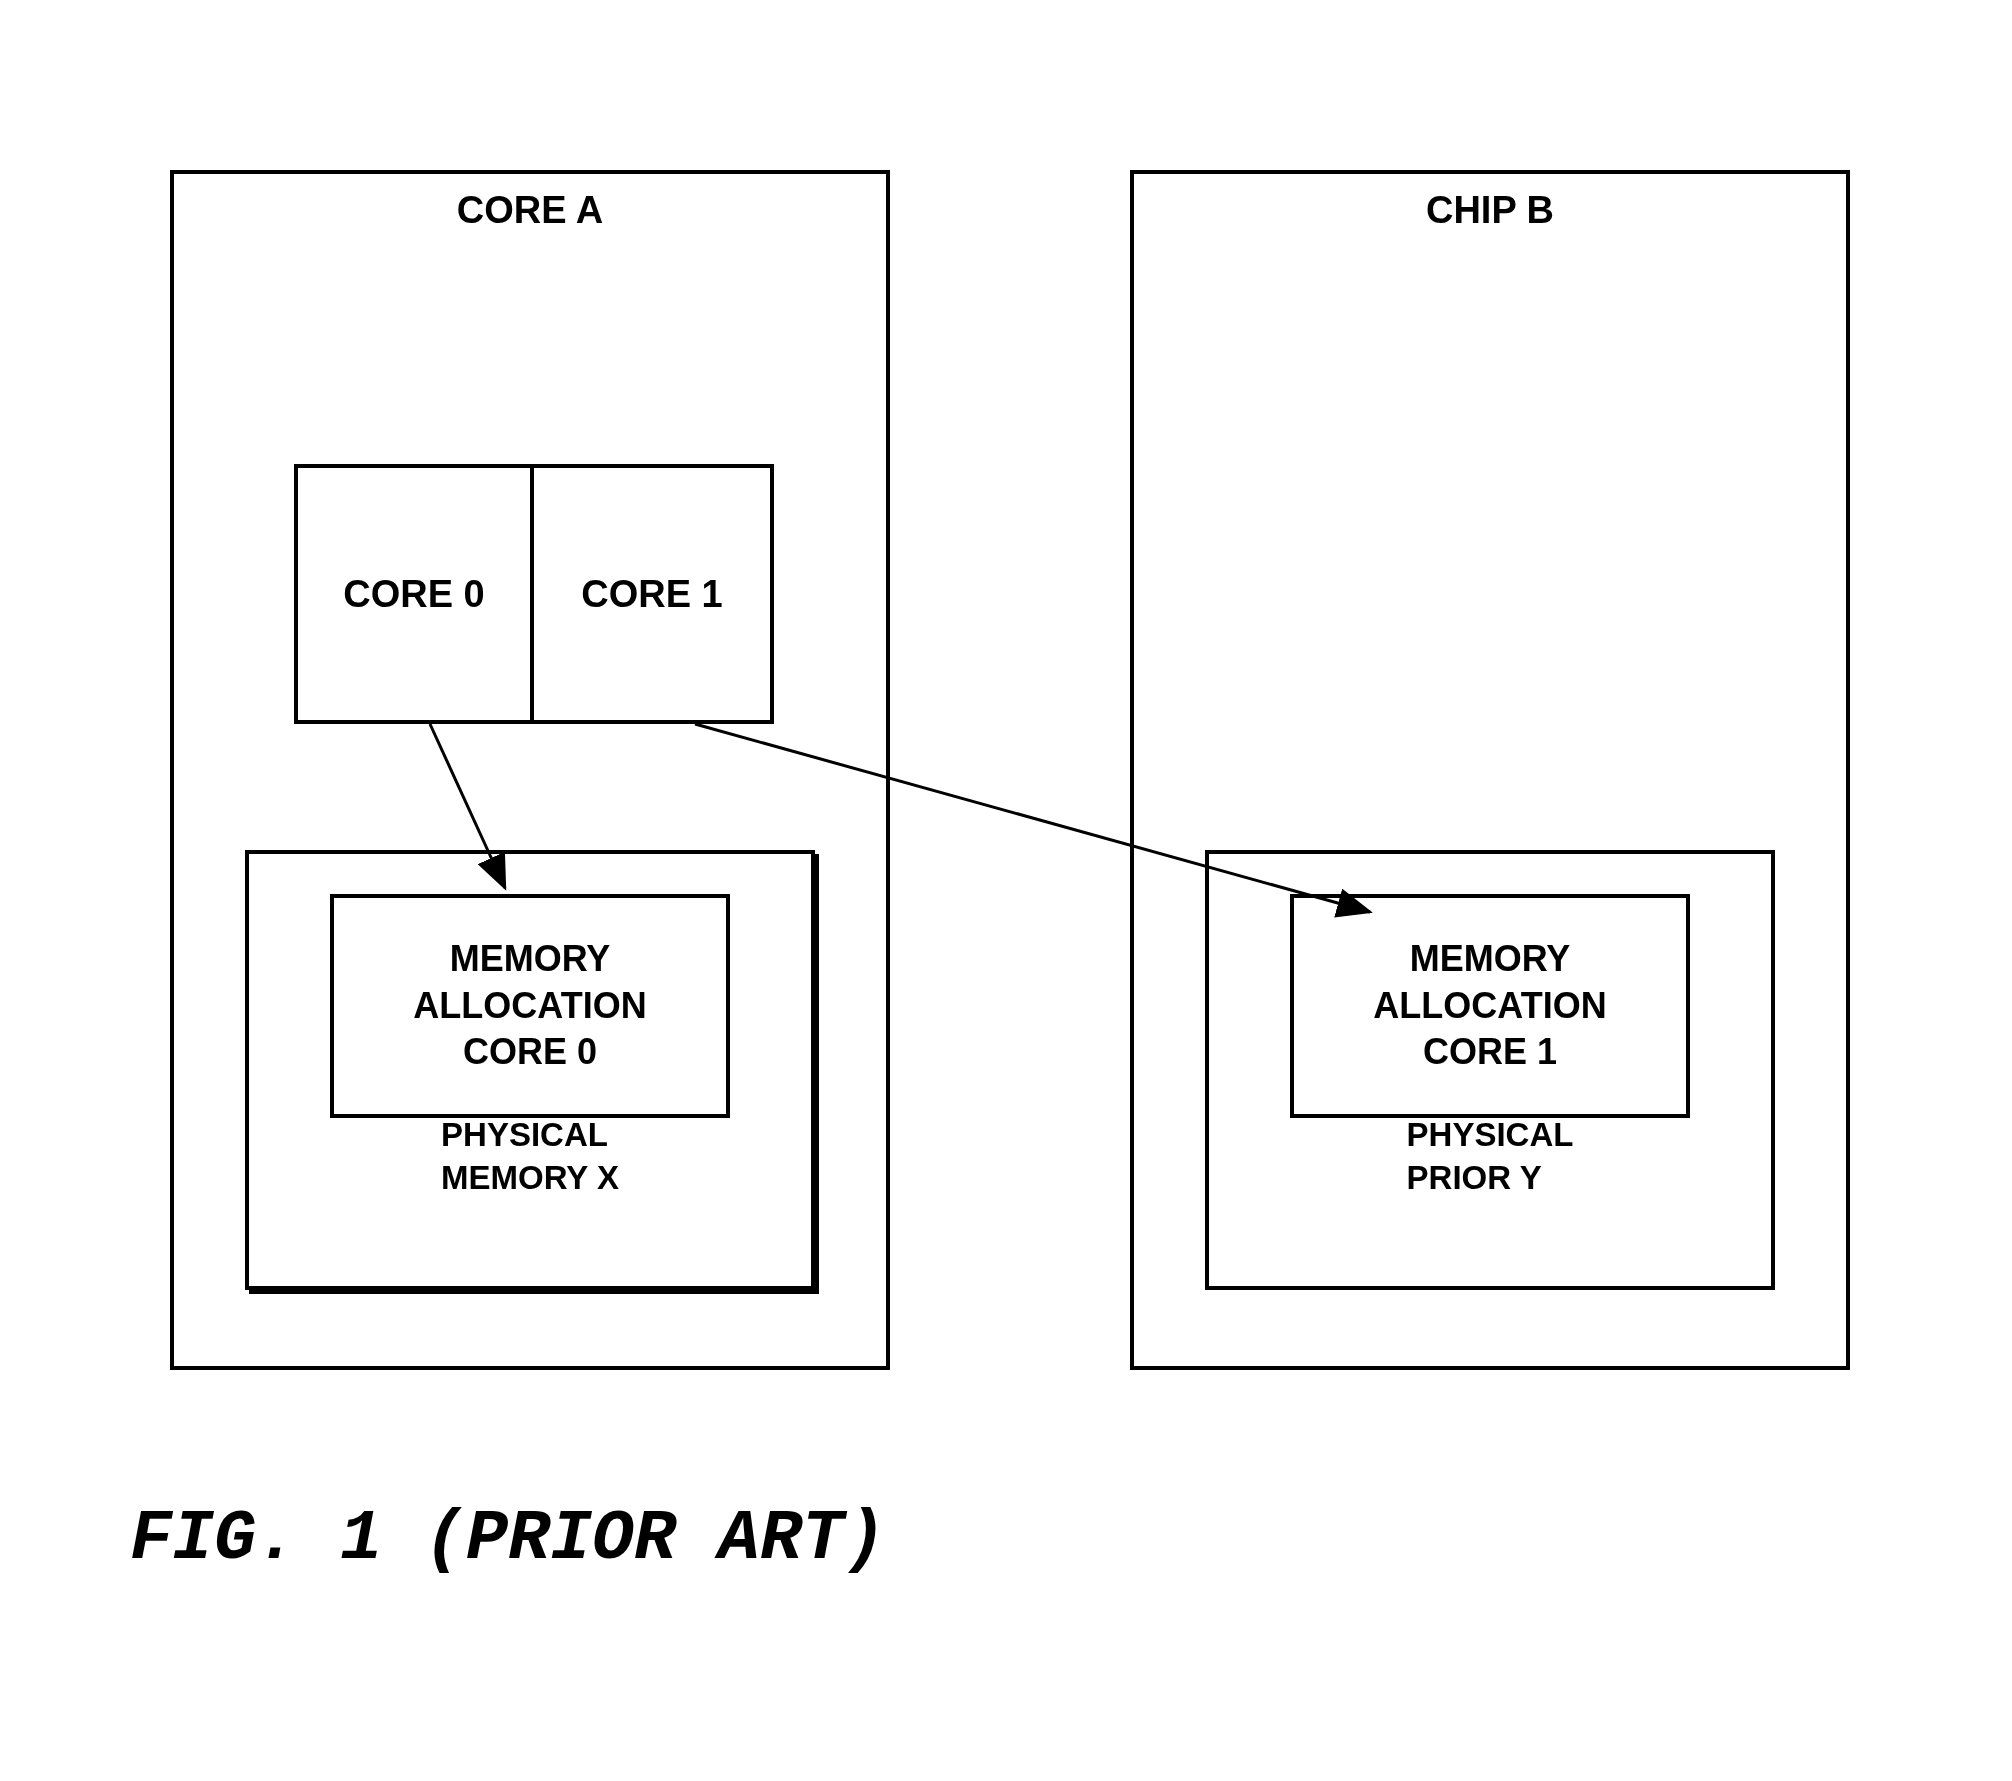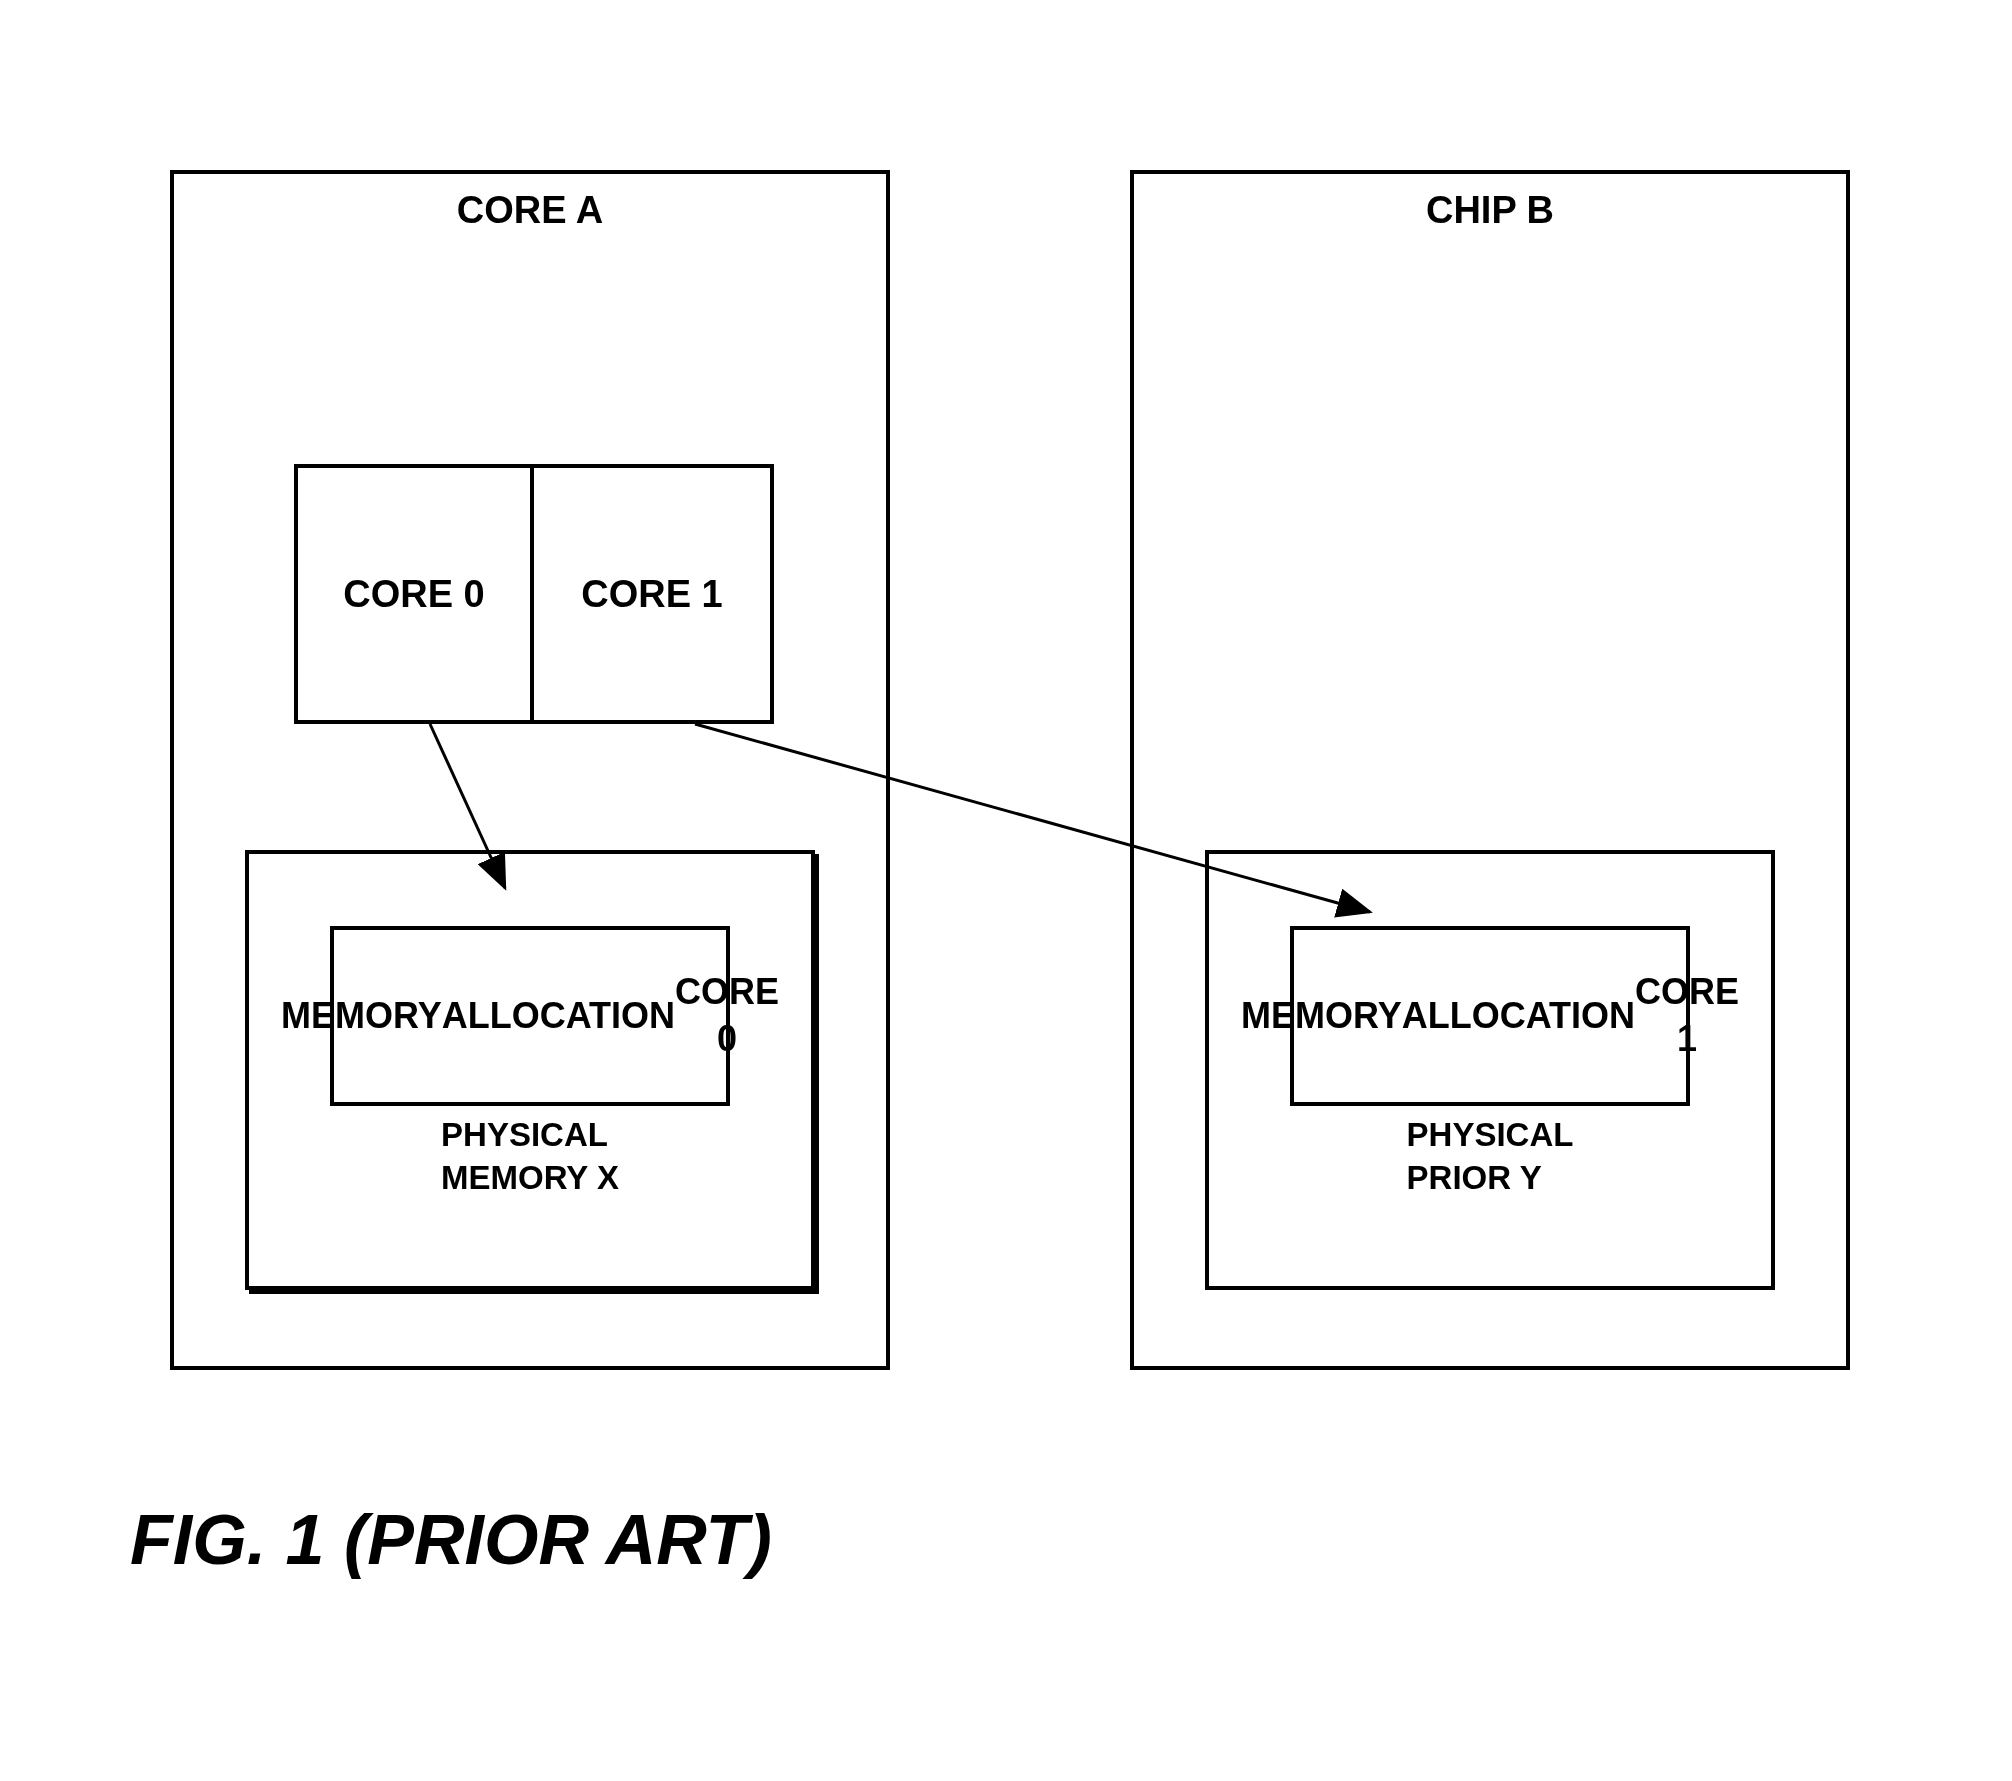--- a/index.html
+++ b/index.html
@@ -84,49 +84,49 @@
       left: 1035px;
       width: 570px;
       height: 440px;
     }
     .allocation-block {
       position: absolute;
       top: 40px;
       left: 50%;
       transform: translateX(-50%);
       width: 400px;
-      height: 180px;
+      height: 224px;
       border: 4px solid #000;
       display: flex;
-      flex-direction: row;
+      flex-direction: column;
       align-items: center;
       justify-content: center;
       font-size: 36px;
       font-weight: bold;
       line-height: 1.3;
       text-align: center;
-      margin-top: 32px;
     }
     .memory-label {
       position: absolute;
       top: 260px;
       left: 50%;
       transform: translateX(-50%);
       font-size: 33px;
       font-weight: bold;
       text-align: left;
       line-height: 1.3;
     }
     .figure-caption {
       position: absolute;
       top: 1500px;
       left: 130px;
       font-size: 70px;
       font-weight: bold;
       font-style: italic;
+      font-family: Liberation Mono, monospace;
     }
     .arrow-svg {
       position: absolute;
       top: 0;
       left: 0;
       width: 100%;
       height: 100%;
       pointer-events: none;
     }
   </style>

